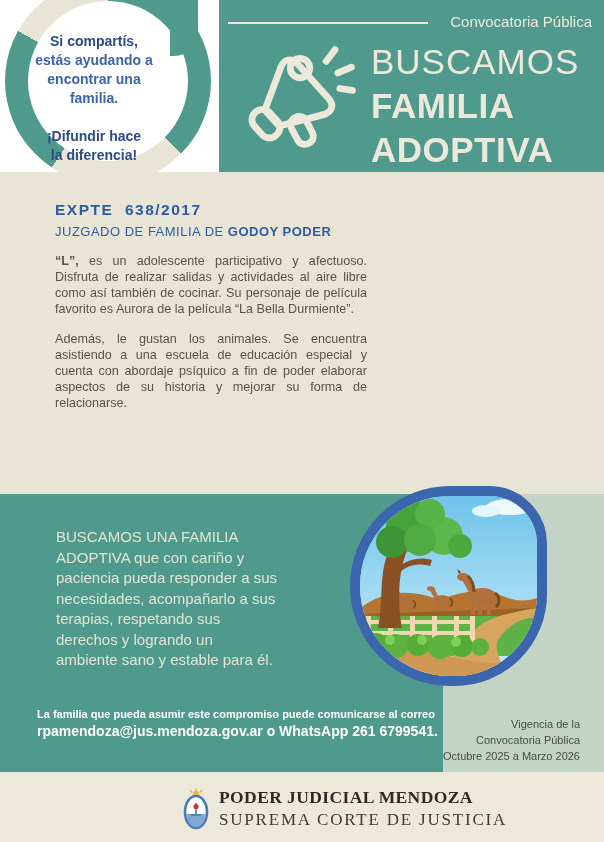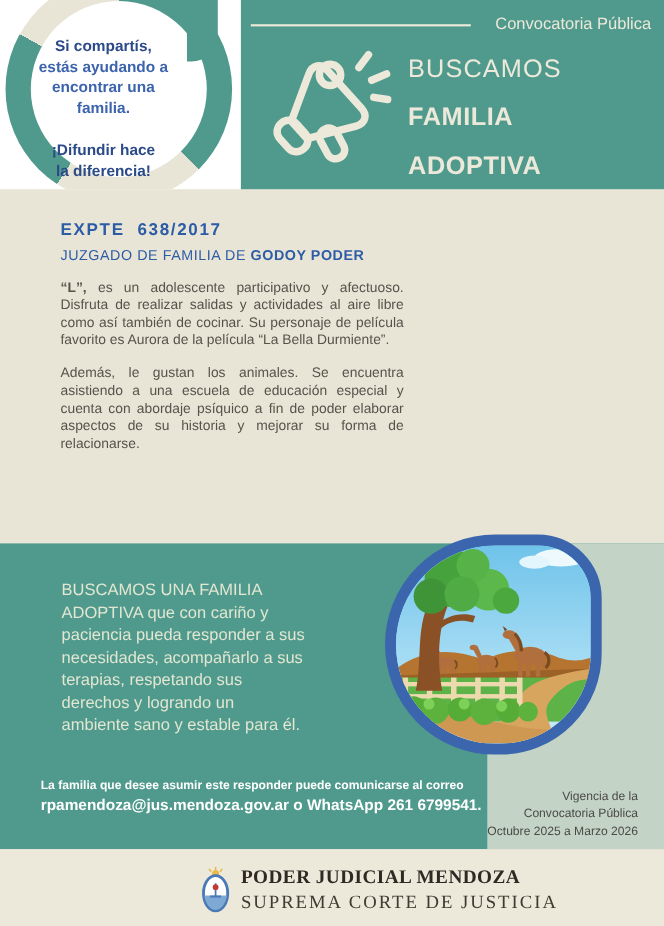--- a/index.html
+++ b/index.html
@@ -14,21 +14,21 @@
   .ring-corner{position:absolute;left:170px;top:0;width:28px;height:56px;background:#4f9a8c;
         border-radius:0 0 24px 0;}
   .badge{position:absolute;left:12px;top:32px;width:164px;text-align:center;
          font-size:14px;line-height:19px;font-weight:bold;color:#3c64ad;}
   .badge .strong{color:#2b4a88;}
   .badge .gap{height:19px;}
 
   .header-teal{position:absolute;left:219px;top:0;width:385px;height:172px;background:#4f9a8c;}
   .kicker{position:absolute;top:13px;right:12px;font-size:15px;color:#ece9da;}
   .kicker-line{position:absolute;top:22px;left:9px;width:200px;height:2px;background:#ece9da;}
-  .titles{position:absolute;left:152px;top:40px;color:#ece9da;font-size:23px;line-height:44px;}
+  .titles{position:absolute;left:152px;top:40px;color:#ece9da;font-size:35px;line-height:44px;}
   .titles .t-light{font-weight:400;letter-spacing:1px;}
   .titles .t-bold{font-weight:700;letter-spacing:0.5px;}
   .megaphone{position:absolute;left:24px;top:40px;}
 
   
   .case{position:absolute;left:55px;top:201px;width:312px;}
   .expte{font-size:15.5px;font-weight:700;color:#2d5ca6;letter-spacing:1.5px;white-space:pre;}
   .court{margin-top:5px;font-size:13px;color:#2d5ca6;letter-spacing:0.5px;}
   .court b{font-weight:700;}
   .para{margin-top:14px;font-size:12.6px;line-height:16px;color:#56534c;text-align:justify;}
@@ -197,21 +197,21 @@
           <circle cx="84" cy="40" r="19" fill="#5cb84a"></circle>
           <circle cx="32" cy="46" r="16" fill="#3f9437"></circle>
           <circle cx="70" cy="18" r="15" fill="#57b247"></circle>
           <circle cx="100" cy="50" r="12" fill="#4aa83f"></circle>
           <circle cx="60" cy="44" r="16" fill="#51ab44"></circle>
         </g>
       </svg>
     </div>
 
     <div class="contact">
-      <div class="c1">La familia que desee asumir este responder puede comunicarse al correo</div>
+      <div class="c1">La familia que pueda asumir este compromiso puede comunicarse al correo</div>
       <div class="c2">rpamendoza@jus.mendoza.gov.ar o WhatsApp 261 6799541.</div>
     </div>
 
     <div class="validity">
       <div>Vigencia de la</div>
       <div>Convocatoria Pública</div>
       <div>Octubre 2025 a Marzo 2026</div>
     </div>
   </div>
 

